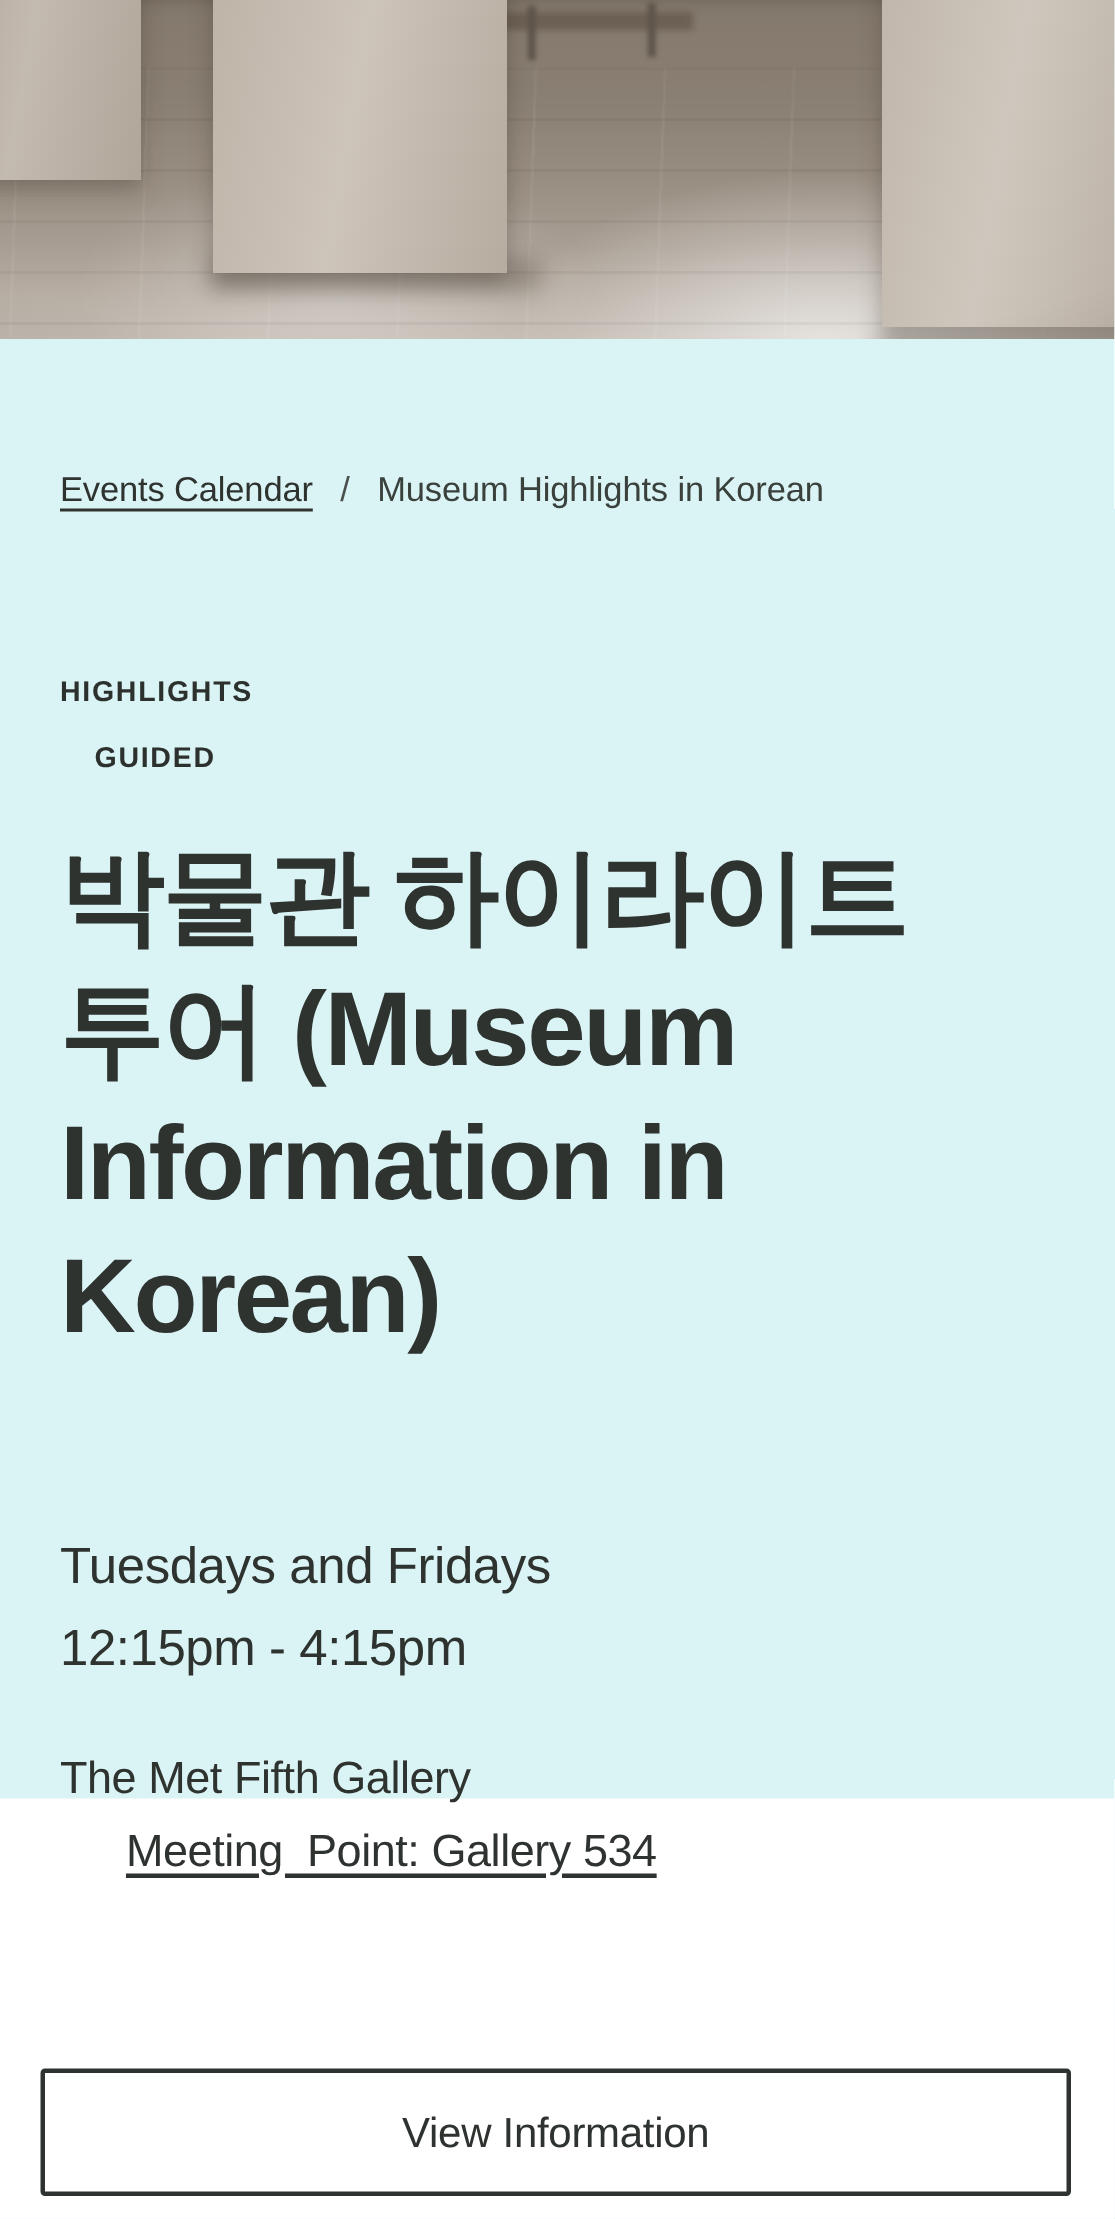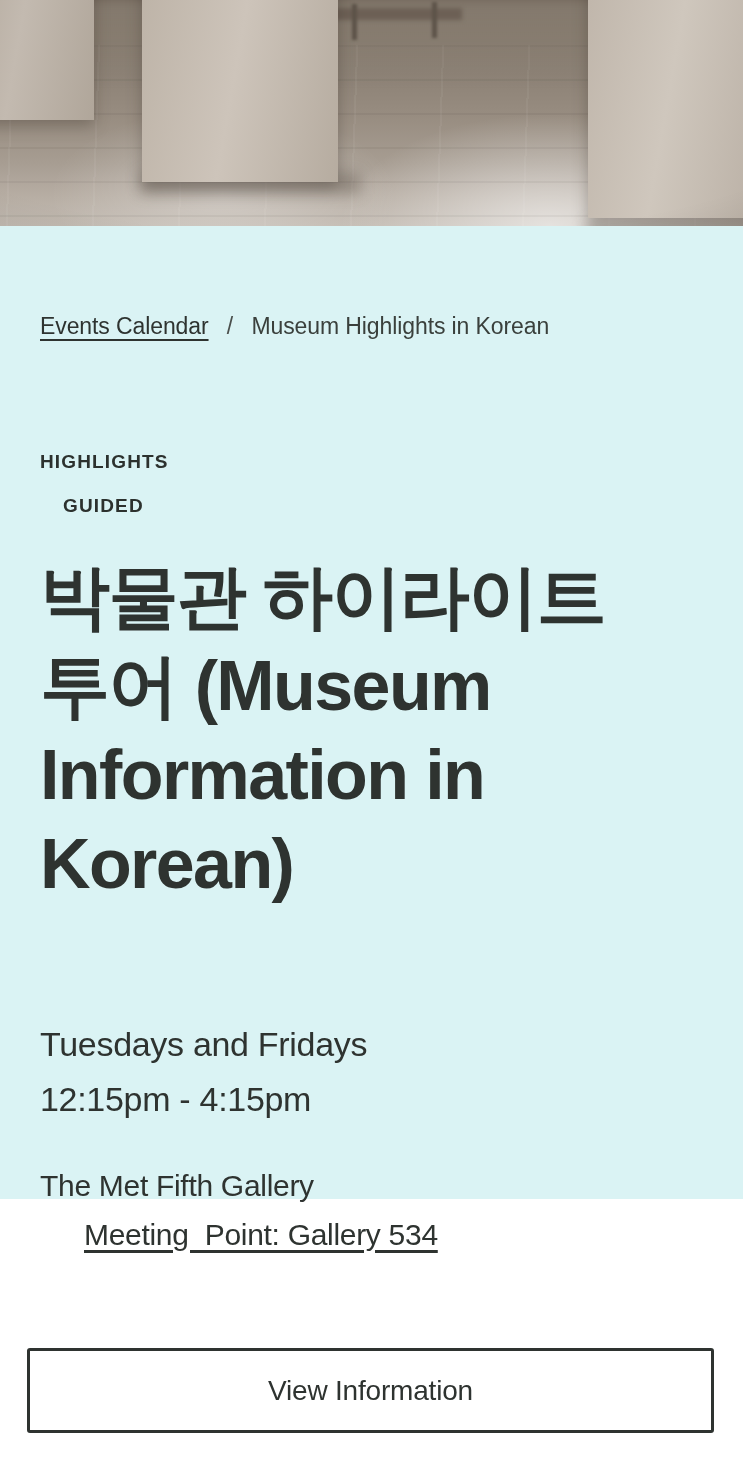--- a/index.html
+++ b/index.html
@@ -192,21 +192,21 @@
     text-underline-offset:5px;
     text-decoration-thickness:3px;
     cursor:pointer;
     white-space:pre;
     margin-left:44px;
   }
 
   
   .cta-wrap {
     position:absolute;
-    top:1312px; left:0;
+    top:1343px; left:0;
     width:743px;
     height:136px;
     background:#ffffff;
   }
   .cta-button {
     position:absolute;
     left:27px; top:36px;
     width:687px;
     height:85px;
     background:#ffffff;

